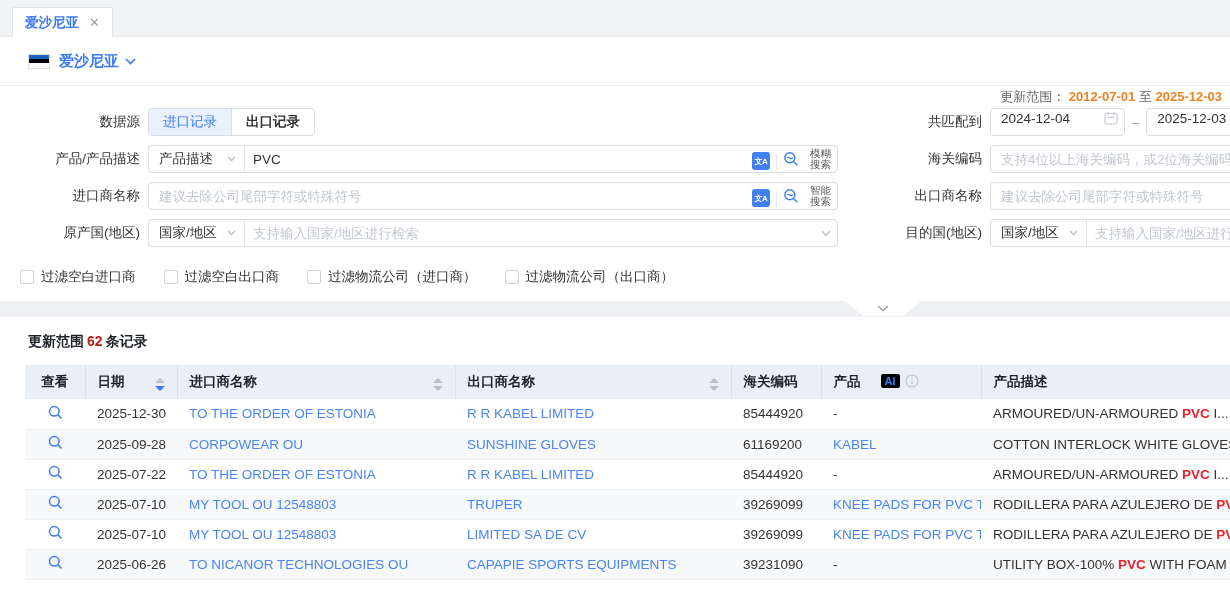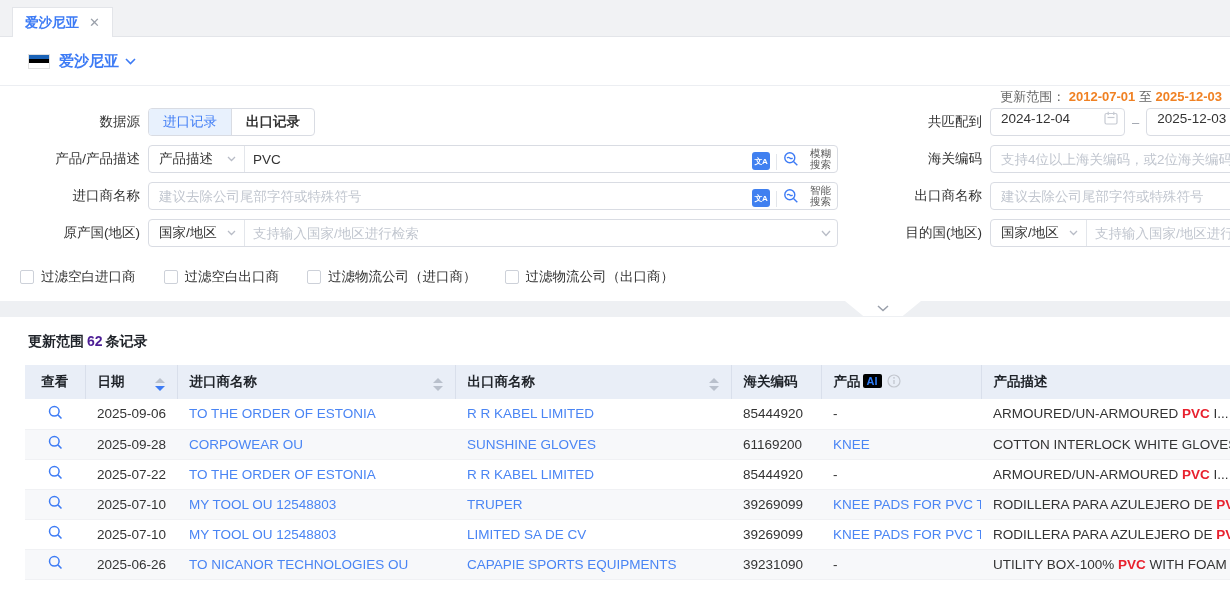--- a/index.html
+++ b/index.html
@@ -72,42 +72,42 @@
 
   
   .collapse-band { height:16px; background:#eef0f3; position:relative; margin-top:14px; }
   .collapse-tab { position:absolute; left:845px; top:0; width:76px; height:15px; background:#fff;
     clip-path:polygon(0 0,100% 0,76% 100%,24% 100%); display:flex; align-items:center;
     justify-content:center; cursor:pointer; }
 
   
   .results { background:#fff; padding:16px 0 0 0; }
   .summary { padding-left:28px; font-size:14px; font-weight:bold; color:#1f2329; }
-  .summary b { color:#4c1d95; padding:0 3px;text-align:center; }
+  .summary b { color:#b91c1c; padding:0 3px;text-align:center; }
 
   .table-wrap { margin:14px 0 0 25px; width:1205px; overflow:hidden; }
   table { border-collapse:collapse; table-layout:fixed; width:1436px; font-size:13.5px; }
   th { background:#e9eef7; height:34px; text-align:left; font-weight:bold; color:#1f2329;
     padding:0 12px; border-right:1px solid #d9dfeb; white-space:nowrap; overflow:hidden; }
   th:last-child { border-right:none; }
   td { height:30px; padding:0 12px; border-bottom:1px solid #f0f1f4; white-space:nowrap;
     overflow:hidden; color:#333; }
   tr.stripe td { background:#f7f8fa; }
   th.c-view, td.c-view { text-align:center; padding:0; position:relative; }
   th.c-view::after, td.c-view::after { content:''; position:absolute; top:0; right:-7px; width:7px;
     height:100%; background:linear-gradient(to right, rgba(60,70,90,0.10), rgba(60,70,90,0));
     pointer-events:none; z-index:2; }
   .th-flex { display:flex; align-items:flex-end; }
   .sorters { margin-left:auto; display:flex; flex-direction:column; gap:3px; cursor:pointer; padding-left:8px; }
   .caret { width:0; height:0; border-left:5px solid transparent; border-right:5px solid transparent; }
   .caret.up { border-bottom:5px solid #b9c0cc; }
   .caret.down { border-top:5px solid #b9c0cc; }
   .caret.down.on { border-top-color:#3d7bf5; }
   .ai-badge { display:inline-block; background:#000000; color:#2f7cf6; font-weight:bold;
-    font-size:11px; border-radius:2px; padding:1px 4px; margin:0 5px 0 2px; vertical-align:1px; }
+    font-size:11px; border-radius:2px; padding:1px 4px; margin:0 5px 0 20px; vertical-align:1px; }
   .info-i { vertical-align:-2px; }
   a.lnk { color:#4a85f4; text-decoration:none; cursor:pointer; }
   .hl { color:#e8212e; font-weight:bold; }
   .view-btn { display:inline-flex; align-items:center; justify-content:center; cursor:pointer; width:100%; }
 </style>
 </head>
 <body>
 
 <div class="tabbar">
   <div class="tab">
@@ -341,39 +341,39 @@
         </tr>
       </thead>
       <tbody>
         <tr>
           <td class="c-view"><span class="view-btn">
                 <svg width="15" height="15" viewBox="0 0 15 15">
                   <circle cx="6.3" cy="6.3" r="4.8" fill="none" stroke="#3d7bf5" stroke-width="1.5"></circle>
                   <line x1="9.9" y1="9.9" x2="13.5" y2="13.5" stroke="#3d7bf5" stroke-width="1.5"></line>
                 </svg>
               </span></td>
-          <td>2025-09-06</td>
+          <td>2025-12-30</td>
           <td><a class="lnk">TO THE ORDER OF ESTONIA</a></td>
           <td><a class="lnk">R R KABEL LIMITED</a></td>
           <td>85444920</td>
           <td>-</td>
           <td><span>ARMOURED/UN-ARMOURED </span><span class="hl">PVC</span><span> I...</span></td>
         </tr>
         <tr class="stripe">
           <td class="c-view"><span class="view-btn">
                 <svg width="15" height="15" viewBox="0 0 15 15">
                   <circle cx="6.3" cy="6.3" r="4.8" fill="none" stroke="#3d7bf5" stroke-width="1.5"></circle>
                   <line x1="9.9" y1="9.9" x2="13.5" y2="13.5" stroke="#3d7bf5" stroke-width="1.5"></line>
                 </svg>
               </span></td>
           <td>2025-09-28</td>
           <td><a class="lnk">CORPOWEAR OU</a></td>
           <td><a class="lnk">SUNSHINE GLOVES</a></td>
           <td>61169200</td>
-          <td><a class="lnk">KNEE</a></td>
+          <td><a class="lnk">KABEL</a></td>
           <td><span>COTTON INTERLOCK WHITE GLOVES...</span><span class="hl"></span><span></span></td>
         </tr>
         <tr>
           <td class="c-view"><span class="view-btn">
                 <svg width="15" height="15" viewBox="0 0 15 15">
                   <circle cx="6.3" cy="6.3" r="4.8" fill="none" stroke="#3d7bf5" stroke-width="1.5"></circle>
                   <line x1="9.9" y1="9.9" x2="13.5" y2="13.5" stroke="#3d7bf5" stroke-width="1.5"></line>
                 </svg>
               </span></td>
           <td>2025-07-22</td>

